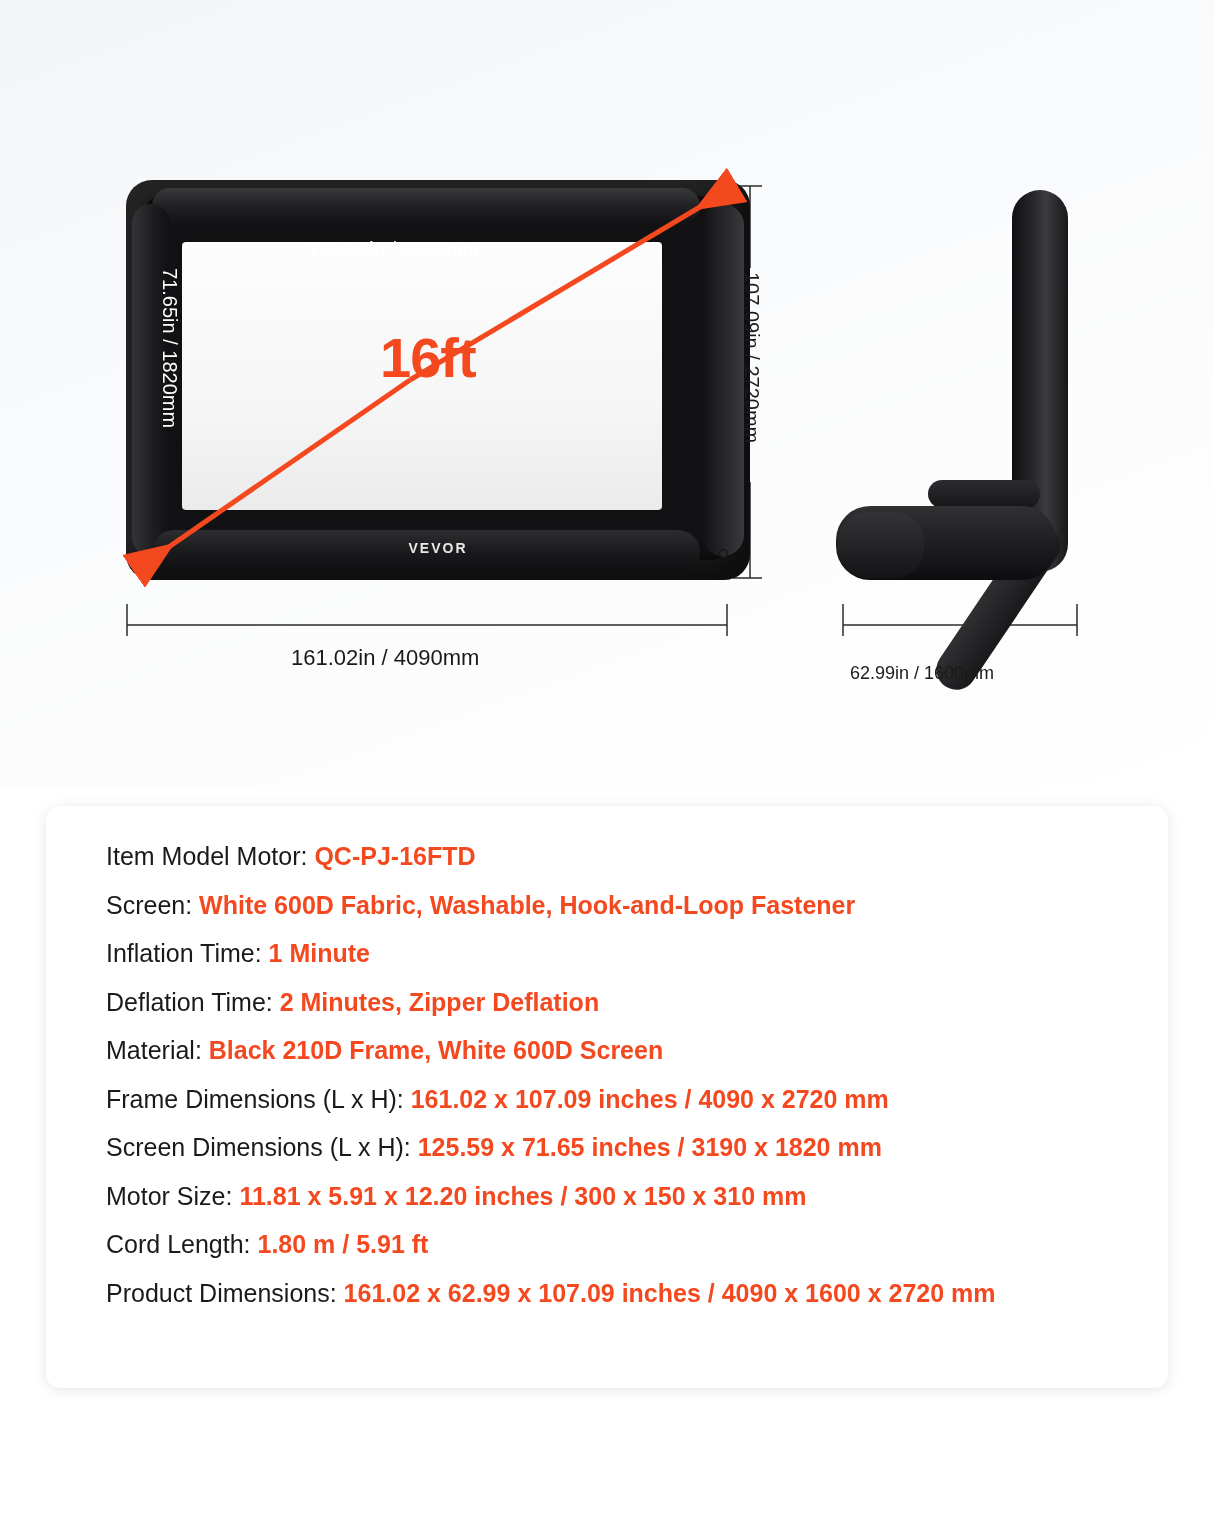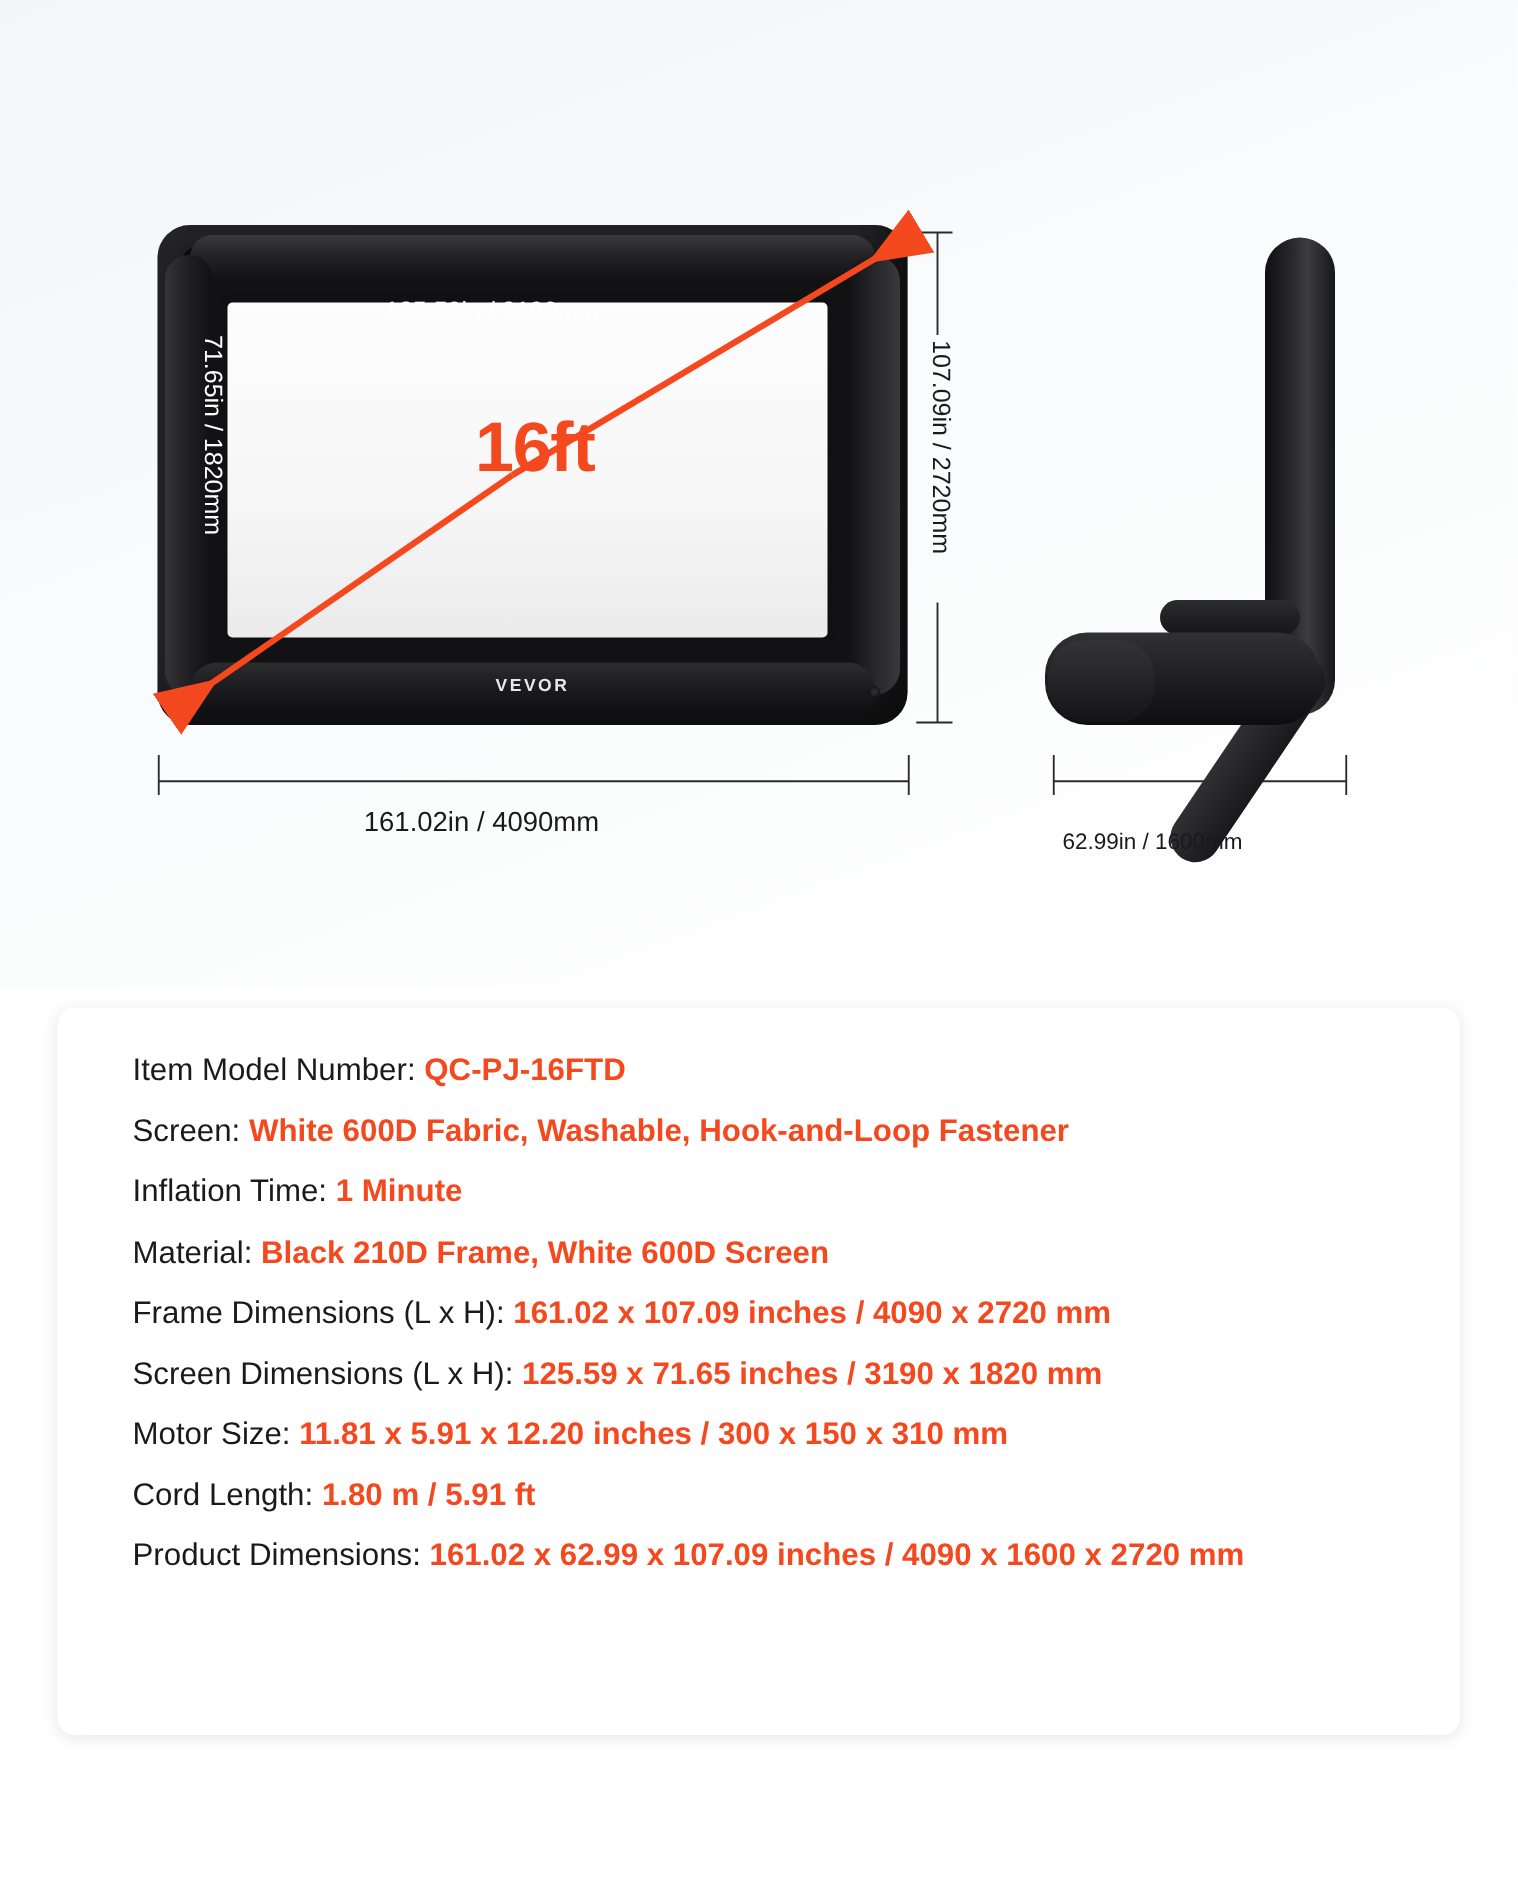--- a/index.html
+++ b/index.html
@@ -24,20 +24,21 @@
     background: linear-gradient(160deg, #f3f5f7 0%, #fafbfc 45%, #ffffff 100%);
   }
 
   
   #front-view {
     position: absolute;
     left: 126px;
     top: 180px;
     width: 600px;
     height: 400px;
+    padding-left: 24px;
   }
   .frame-outer {
     position: absolute;
     inset: 0;
     background: #1b1b1d;
     border-radius: 26px;
     box-shadow: inset -14px -14px 28px rgba(0,0,0,0.55),
                 inset 10px 10px 24px rgba(255,255,255,0.06);
   }
   .frame-outer::before {
@@ -283,29 +284,32 @@
     <div class="side-brace2"></div>
     <div class="side-base"></div>
     <div class="side-foot-l"></div>
   </div>
 
   <div class="dim-text" style="left:850px; top:663px; font-size:18px;">62.99in / 1600mm</div>
 </div>
 
 <div id="spec-card">
   <div class="spec-row">
-    <span>Item Model Number: </span><span class="spec-value">QC-PJ-16FTD</span>
+    <span>Item Model Motor: </span><span class="spec-value">QC-PJ-16FTD</span>
   </div>
   <div class="spec-row">
     <span>Screen: </span><span class="spec-value">White 600D Fabric, Washable, Hook-and-Loop Fastener</span>
   </div>
   <div class="spec-row">
     <span>Inflation Time: </span><span class="spec-value"> 1 Minute</span>
   </div>
   <div class="spec-row">
+    <span>Deflation Time: </span><span class="spec-value">2 Minutes, Zipper Deflation</span>
+  </div>
+  <div class="spec-row">
     <span>Material: </span><span class="spec-value">Black 210D Frame, White 600D Screen</span>
   </div>
   <div class="spec-row">
     <span>Frame Dimensions (L x H): </span><span class="spec-value">161.02 x 107.09 inches / 4090 x 2720 mm</span>
   </div>
   <div class="spec-row">
     <span>Screen Dimensions (L x H): </span><span class="spec-value">125.59 x 71.65 inches / 3190 x 1820 mm</span>
   </div>
   <div class="spec-row">
     <span>Motor Size: </span><span class="spec-value">11.81 x 5.91 x 12.20 inches / 300 x 150 x 310 mm</span>

